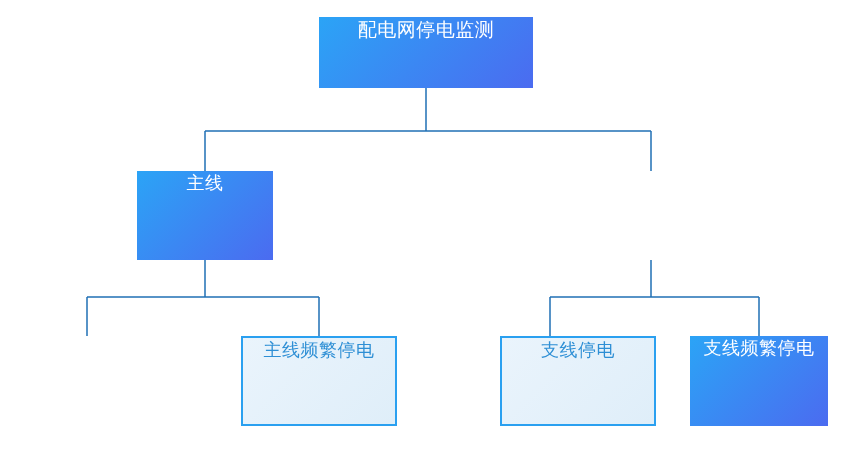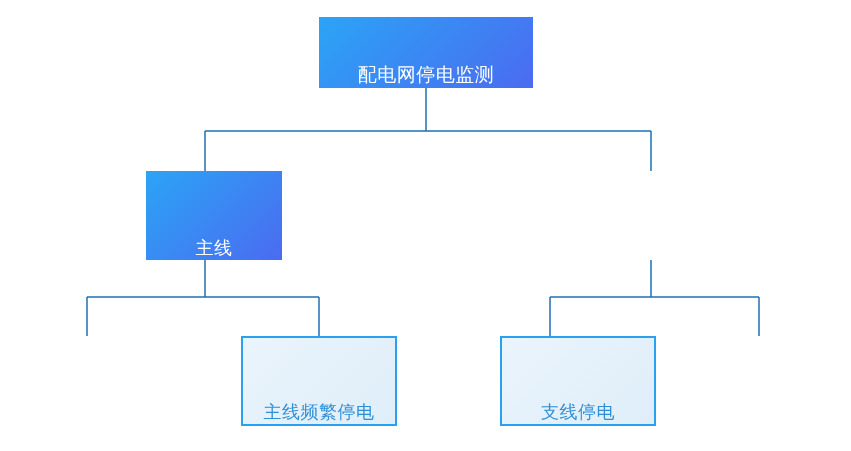--- a/index.html
+++ b/index.html
@@ -17,39 +17,39 @@
   }
   .connectors {
     position: absolute;
     left: 0;
     top: 0;
     pointer-events: none;
   }
   .node {
     position: absolute;
     display: flex;
-    align-items: flex-end;
+    align-items: flex-start;
     justify-content: center;
     box-sizing: border-box;
     text-align: center;
     cursor: pointer;
     letter-spacing: 0.5px;
   }
   .node.solid {
     background: linear-gradient(135deg, var(--gradient_start) 0%, var(--gradient_end) 100%);
     color: var(--solid_text);
   }
   .node.outlined {
     background: linear-gradient(135deg, var(--outline_bg) 0%, var(--outline_bg2) 100%);
     border: 2px solid var(--outline_border);
     color: var(--outline_text);
   }
   .node-root   { left: 319px; top: 17px;  width: 214px; height: 71px; font-size: 19px; }
   .node-level2 { top: 171px; width: 136px; height: 89px; font-size: 18px; }
-  .node-main   { left: 146px; }
+  .node-main   { left: 137px; }
   .node-branch { left: 583px; }
   .node-leaf   { top: 336px; height: 90px; font-size: 18px; }
   .leaf-1 { left: 18px;  width: 138px; }
   .leaf-2 { left: 241px; width: 156px; }
   .leaf-3 { left: 472px; width: 156px; margin-left: 28px; }
   .leaf-4 { left: 690px; width: 138px; }
 </style>
 </head>
 <body>
 
@@ -83,14 +83,17 @@
 
 
   <div class="node outlined node-leaf leaf-2">
     <span>主线频繁停电</span>
   </div>
 
   <div class="node outlined node-leaf leaf-3">
     <span>支线停电</span>
   </div>
 
+  <div class="node solid node-leaf leaf-4">
+    <span>支线频繁停电</span>
+  </div>
 
 </div>
 
 </body></html>

